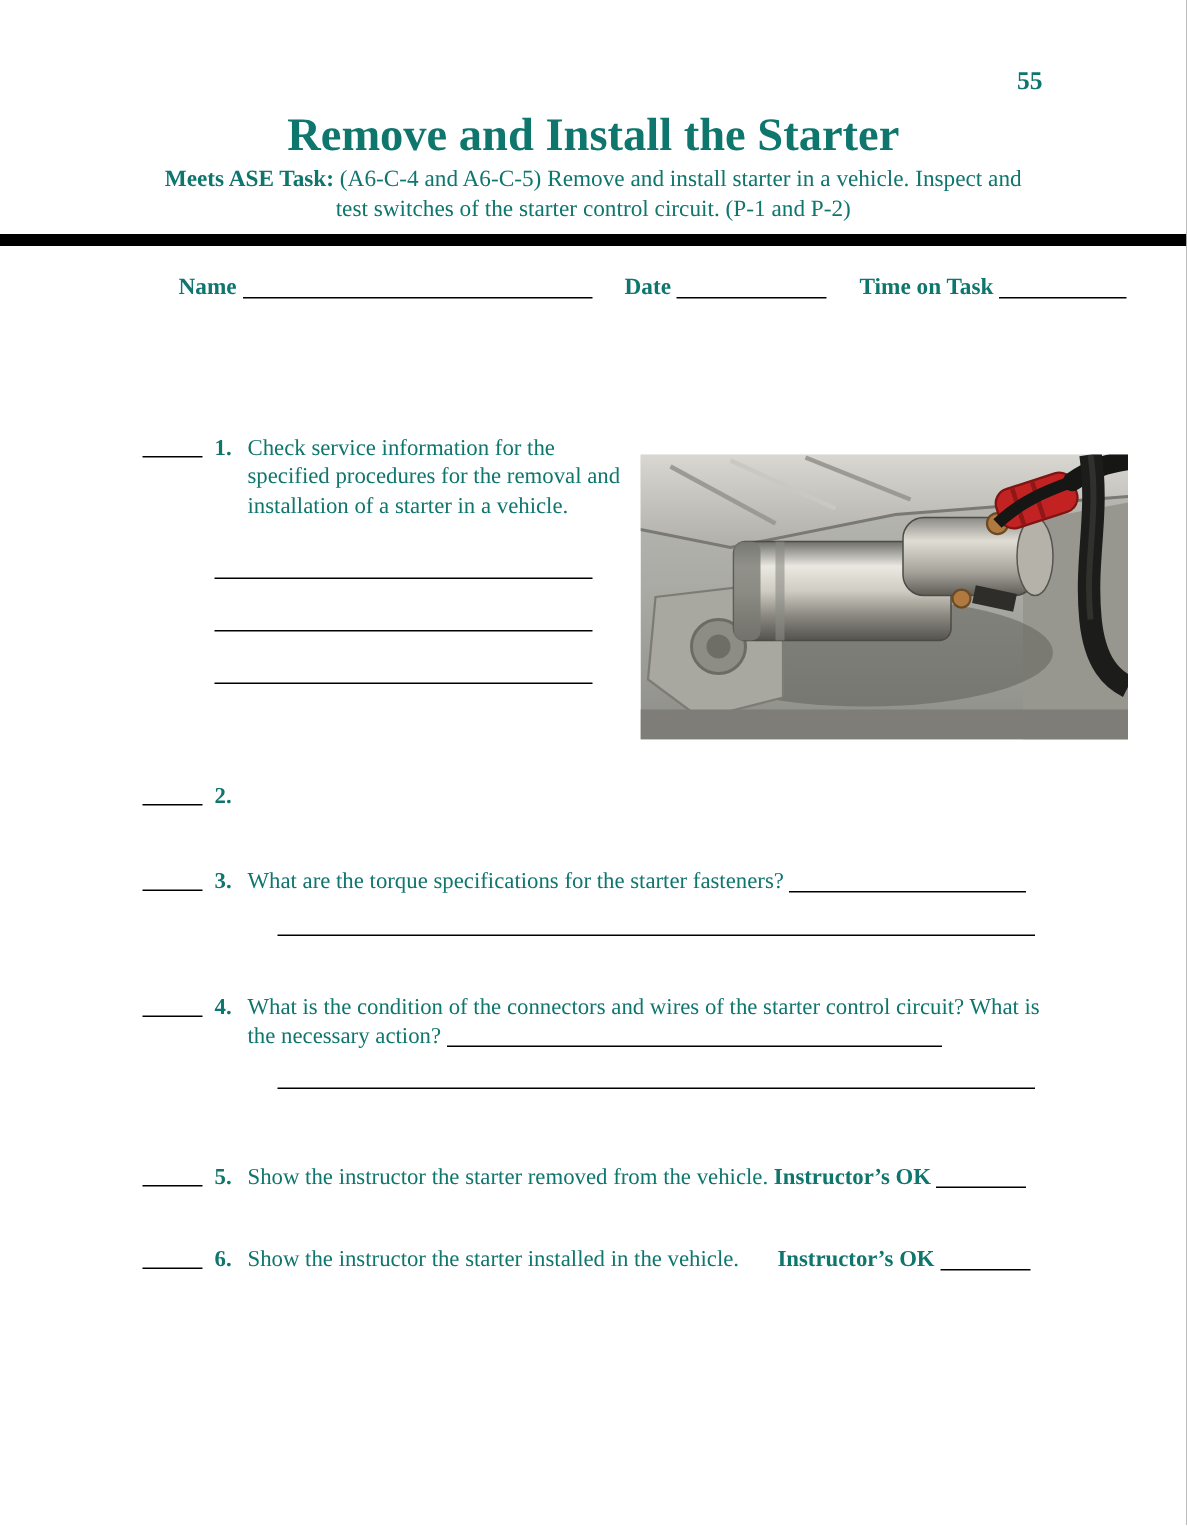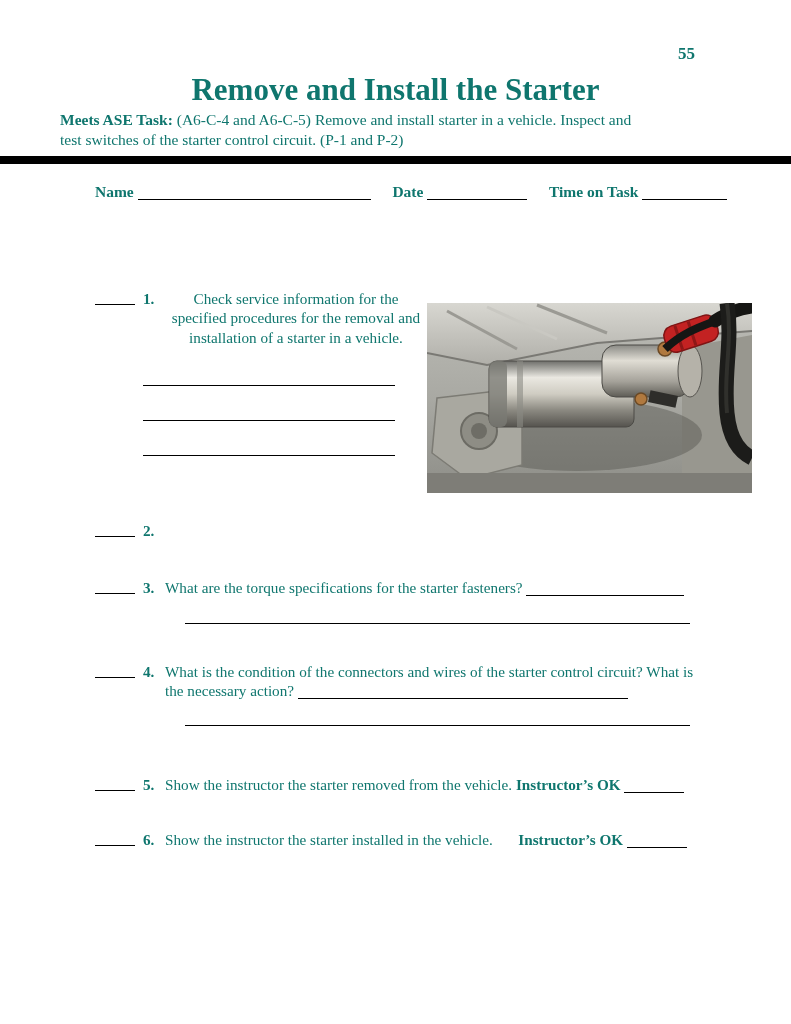--- a/index.html
+++ b/index.html
@@ -15,51 +15,51 @@
   .b { font-weight:bold; }
 
   .page-number { position:absolute; top:44px; right:96px; font-size:17px; font-weight:bold; }
 
   .title {
     position:absolute; top:72px; left:0; right:0;
     text-align:center; font-size:31px; font-weight:bold; margin:0;
   }
   .ase {
     position:absolute; top:110px; left:60px; right:60px;
-    font-size:15.5px; line-height:1.32;
+    text-align:center; font-size:15.5px; line-height:1.32;
   }
 
   .rule { position:absolute; top:156px; left:0; width:791px; height:8px; background:#000; }
 
   .bl {
     display:inline-block;
     border-bottom:1.4px solid #000;
     height:0.9em;
     vertical-align:-3px;
   }
 
   .form-row { position:absolute; left:95px; right:95px; font-size:15.5px; white-space:nowrap; }
-  #row1 { top:183px; }
+  #row1 { top:183px;margin-left:24px; }
   #row2 { top:222px; }
   .gap14 { display:inline-block; width:14px; }
   .gap18 { display:inline-block; width:18px; }
   .eval-num { font-weight:bold; margin-left:20px; }
 
   .item { position:absolute; left:95px; display:flex; font-size:15.2px; line-height:1.28; }
   .check-blank {
     width:40px; flex:0 0 40px;
     border-bottom:1.4px solid #000;
     height:15px; margin-right:8px;
   }
   .inum { flex:0 0 22px; font-weight:bold; }
   .ibody { flex:1 1 auto; }
 
   #item1 { top:289px; right:46px; }
   #item1 .ibody { display:flex; justify-content:space-between; }
-  .q1-left { width:262px; flex:0 0 262px;text-align:center; }
+  .q1-left { width:262px; flex:0 0 262px; }
   .answer-line {
     display:block; width:252px; margin-left:-22px;
     border-bottom:1.4px solid #000; height:34px;
   }
   .answer-line.first { height:38px; }
   .photo-frame { flex:0 0 325px; width:325px; height:190px; margin-top:14px; }
 
   #item2 { top:521px; right:60px; }
   #item3 { top:578px; right:95px; }
   #item4 { top:662px; right:95px; }

